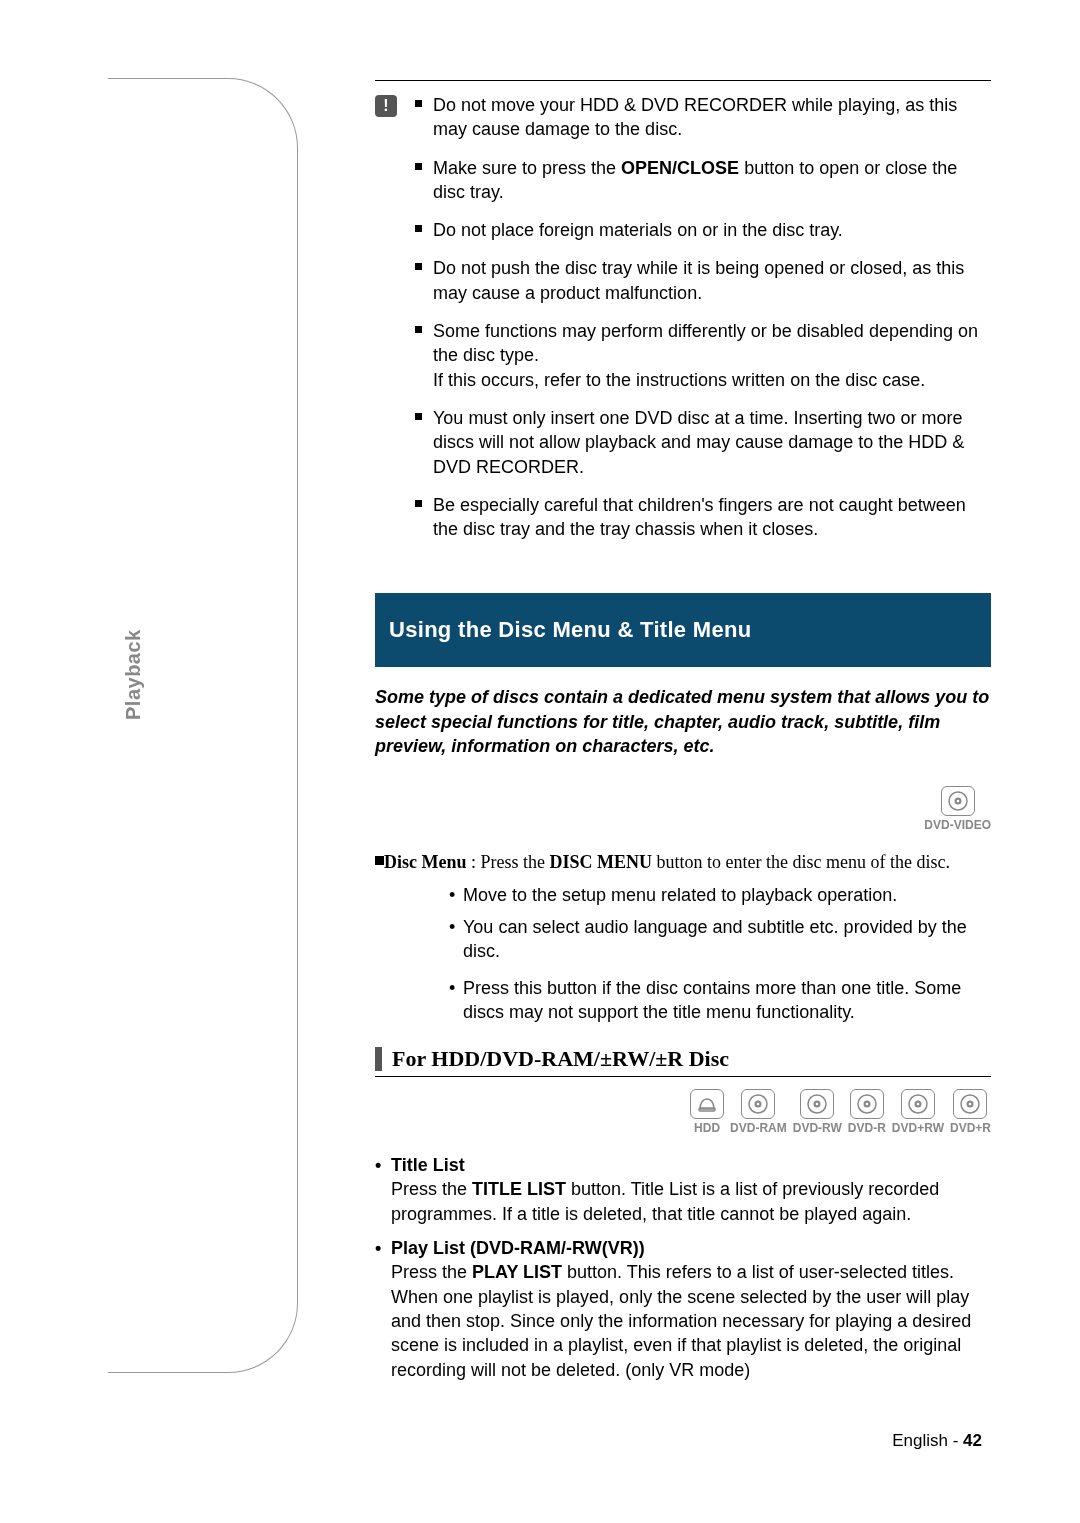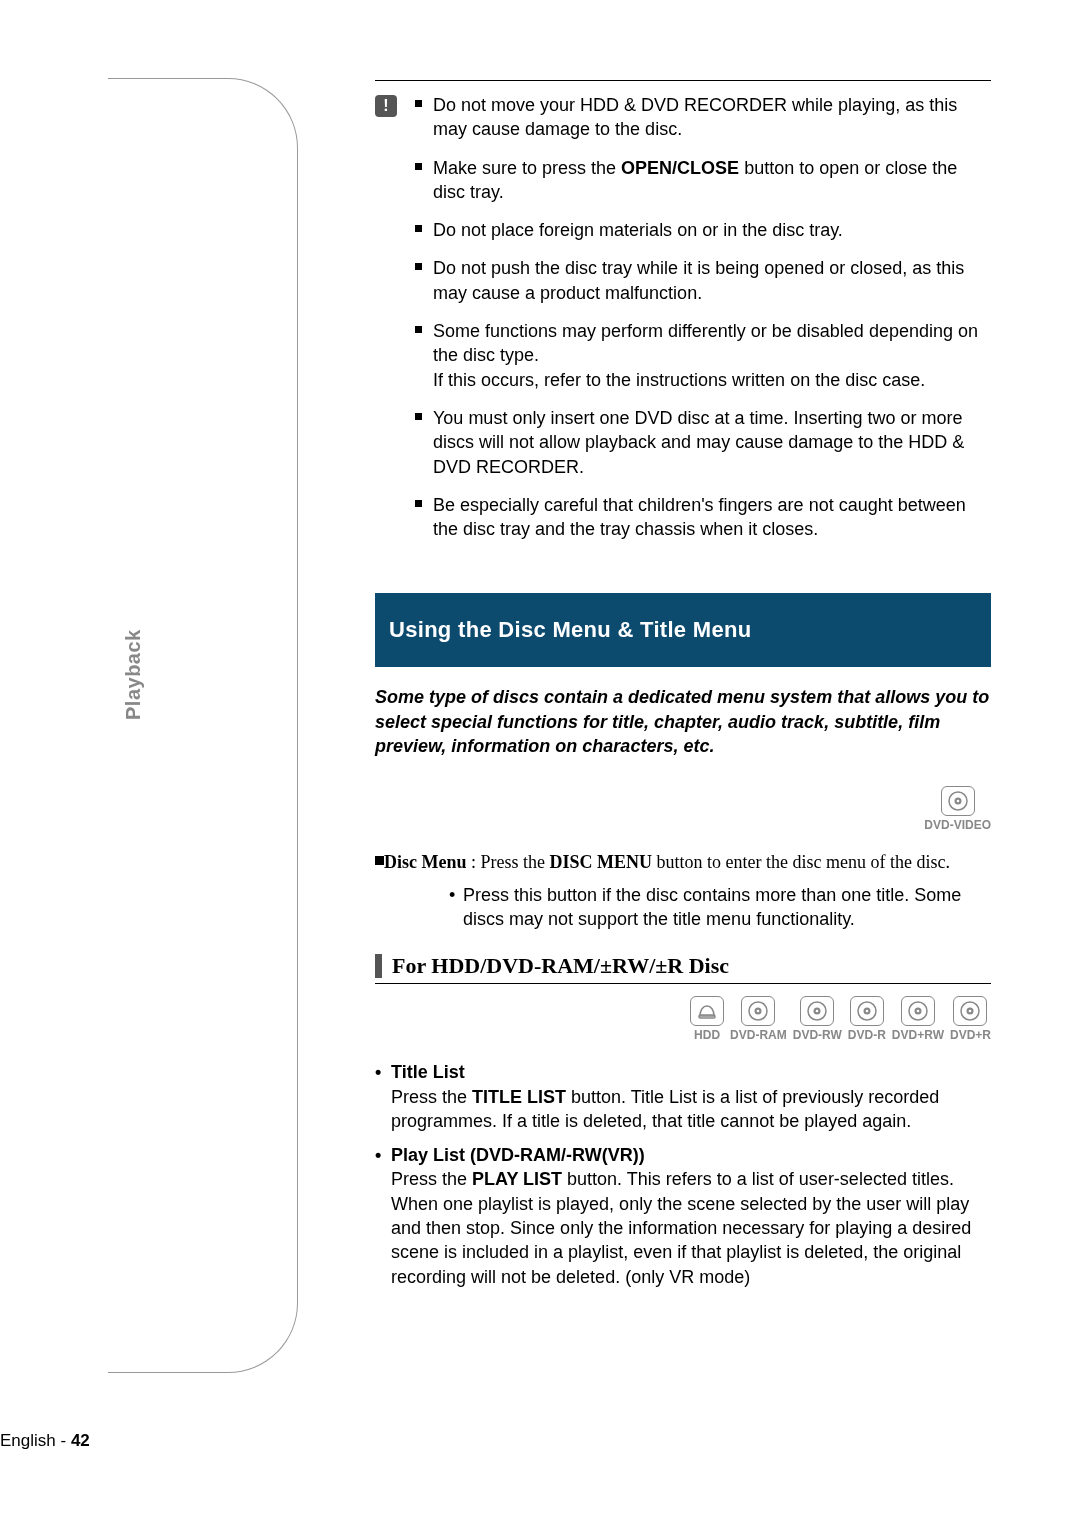--- a/index.html
+++ b/index.html
@@ -195,21 +195,21 @@
     content: "•";
     position: absolute;
     left: 0; top: 0;
     font-weight: bold;
   }
   .footer {
     position: absolute;
     bottom: 72px;
     left: 0;
     width: 982px;
-    text-align: left;
+    text-align: right;
     font-size: 17px;
   }
   .footer b { font-weight: bold; }
   .bold { font-weight: bold; }
 </style>
 </head>
 <body>
 
 <div class="page">
   <div class="left-edge"></div>
@@ -245,20 +245,24 @@
             </svg>
           </div>
           <div class="disc-label">DVD-VIDEO</div>
         </div>
       </div>
 
     <div class="block-item">
       <div class="black-sq"></div>
       <div class="block-body" id="disc-menu-body"><b>Disc Menu</b> <span>: Press the <b>DISC MENU</b> button to enter the disc menu of the disc.</span></div>
     </div>
+    <ul class="sub-bullets" id="disc-menu-subs">
+        <li>Move to the setup menu related to playback operation.</li>
+        <li>You can select audio language and subtitle etc. provided by the disc.</li>
+      </ul>
 
     <ul class="sub-bullets" id="title-menu-subs">
         <li>Press this button if the disc contains more than one title. Some discs may not support the title menu functionality.</li>
       </ul>
 
     <div class="subhead" style="margin-top:22px;font-family:Liberation Serif, serif;">
       <div class="bar"></div>
       <div class="txt">For HDD/DVD-RAM/±RW/±R Disc</div>
     </div>
     <div class="disc-icons" id="s2-icons">

